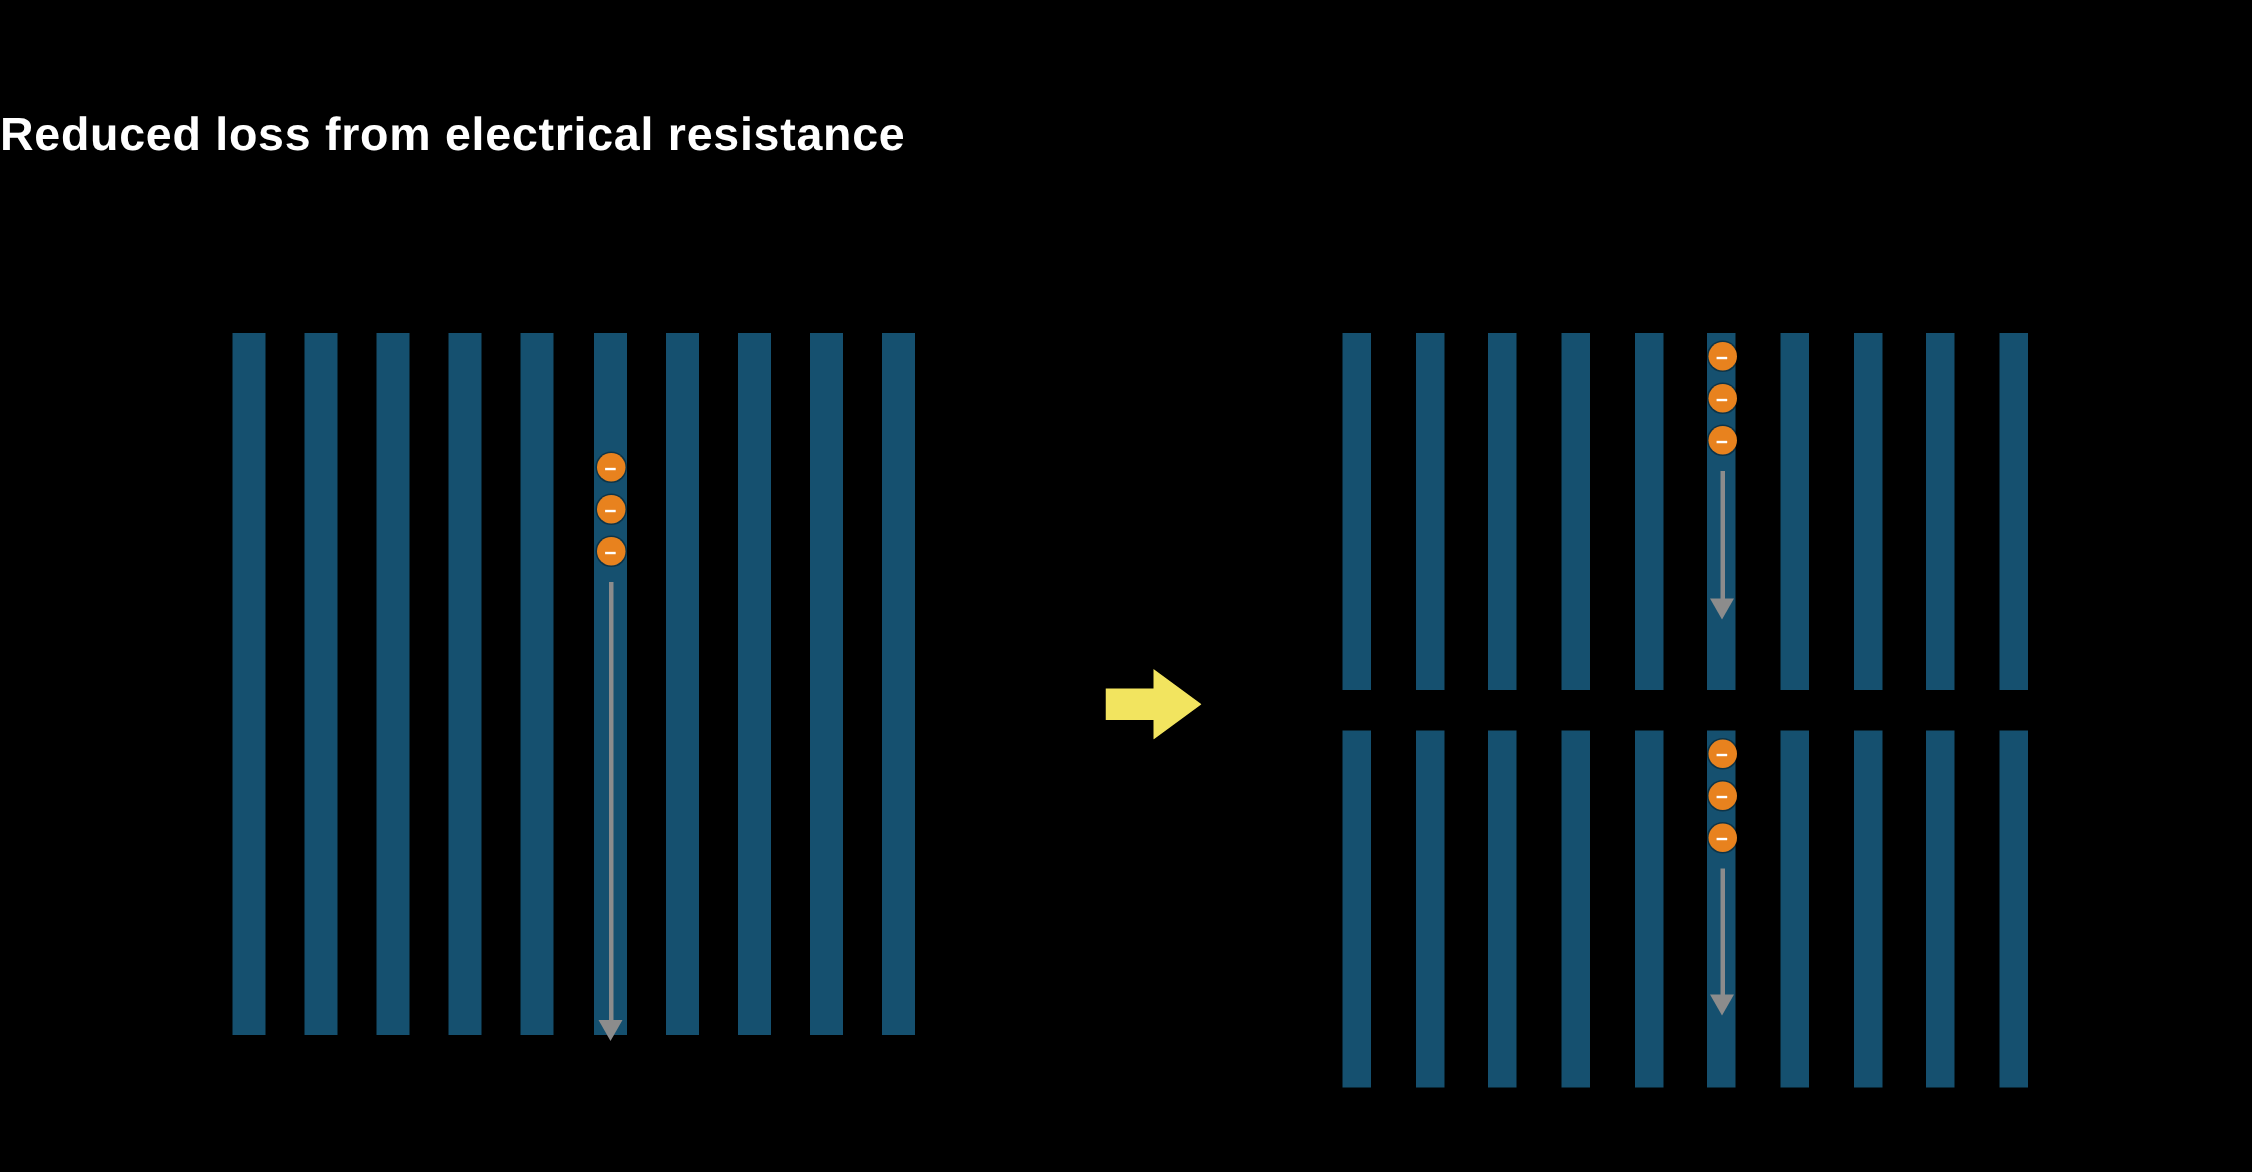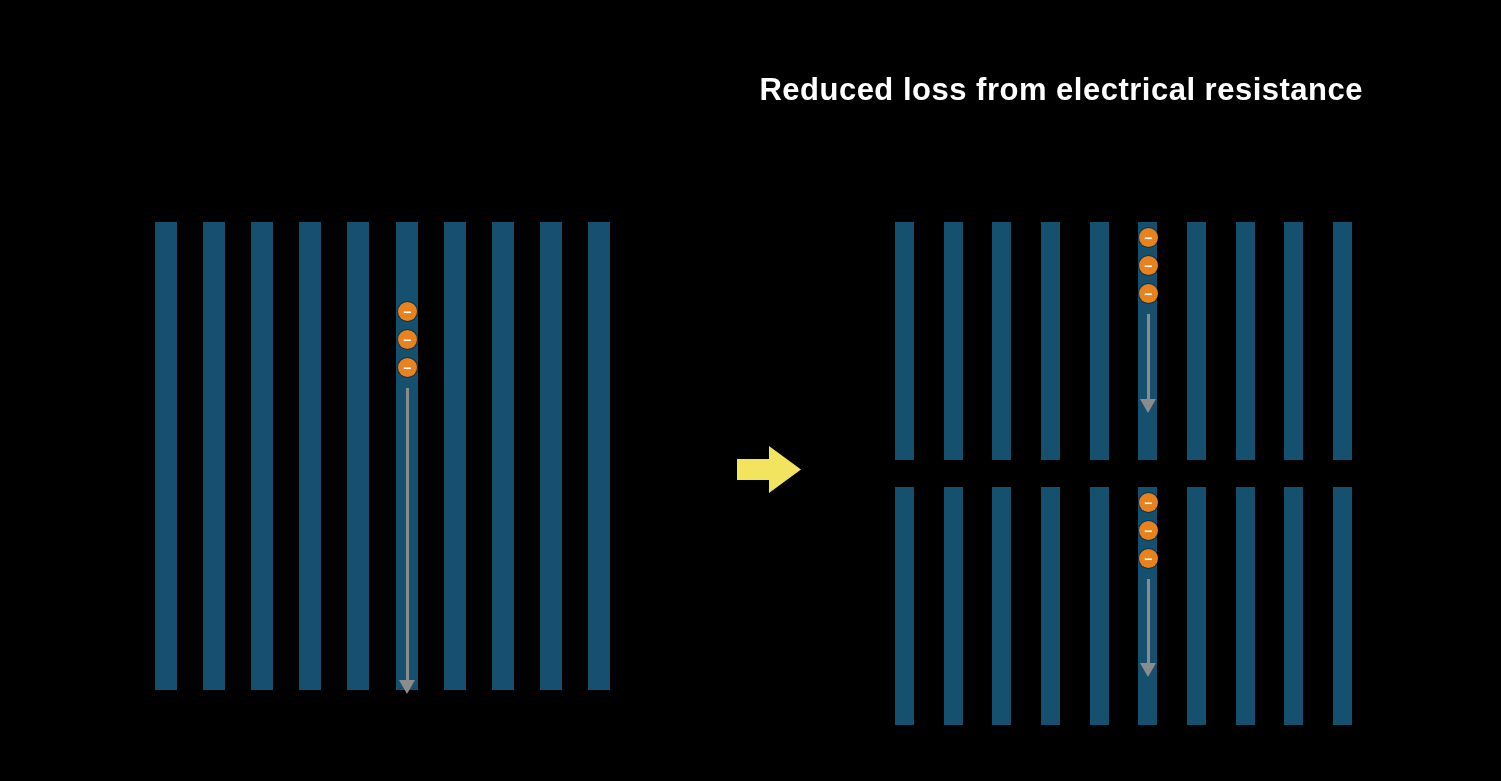--- a/index.html
+++ b/index.html
@@ -15,21 +15,21 @@
   body{
     width:1501px;height:781px;
     background:var(--bg);
     position:relative;
     overflow:hidden;
     font-family:"Liberation Sans",sans-serif;
   }
   .title{
     position:absolute;
     top:72px;left:0;width:1363px;
-    text-align:right;
+    text-align:left;
     color:#ffffff;
     font-size:31px;
     font-weight:700;
     letter-spacing:0.5px;
   }
   .panel{
     position:absolute;
     display:flex;
     justify-content:space-between;
   }

